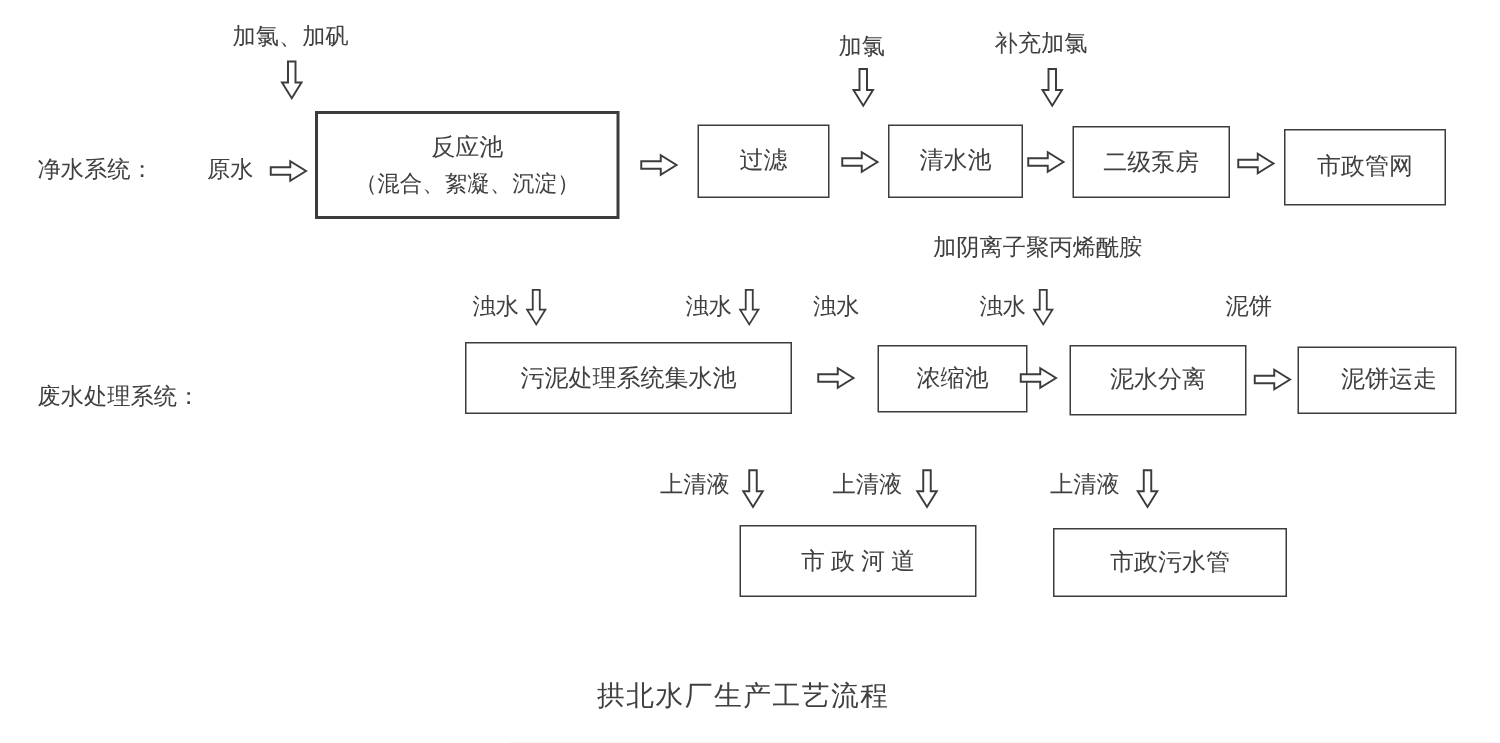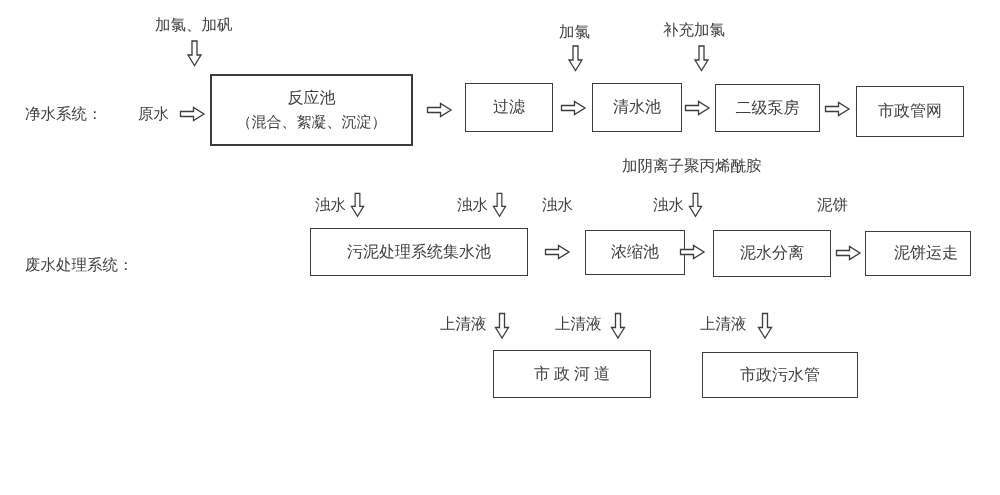--- a/index.html
+++ b/index.html
@@ -183,14 +183,15 @@
   </div>
 
   <div class="box" style="left:445px;top:350px;width:158px;height:48px;margin-left:48px;">
     <span>市 政 河 道</span>
   </div>
 
   <div class="box" style="left:702px;top:352px;width:156px;height:46px;">
     <span>市政污水管</span>
   </div>
 
+  <div class="caption" style="left:398px;top:451px;">拱北水厂生产工艺流程</div>
 
 </div>
 
 </body></html>

